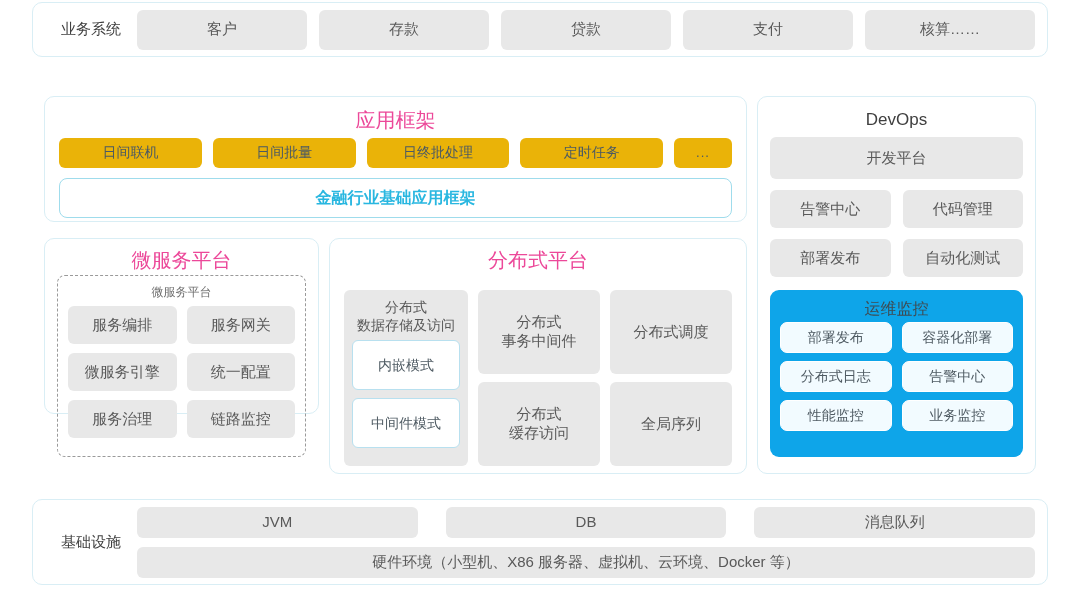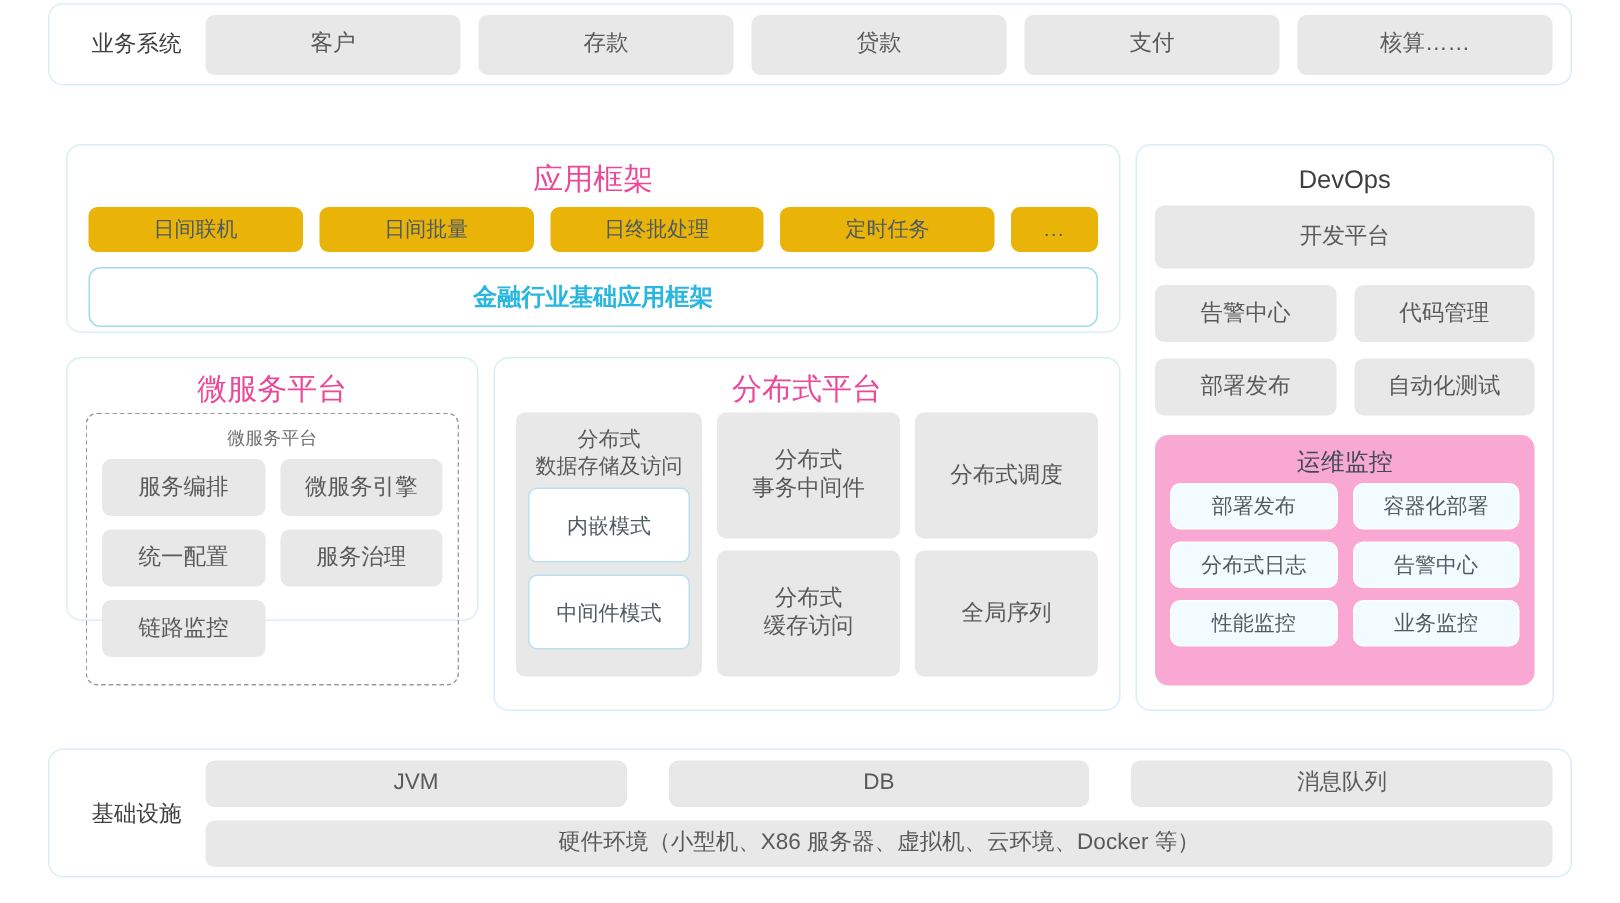--- a/index.html
+++ b/index.html
@@ -84,21 +84,21 @@
   .micro-grid{
     display:grid;grid-template-columns:1fr 1fr;gap:9px 10px;margin-top:4px;
   }
   .micro-grid .chip{height:38px;font-size:15px;}
 
   
   .dist-card{
     position:absolute;left:329px;top:238px;width:418px;height:236px;
     padding:8px 14px 12px 14px;
   }
-  .dist-body{display:flex;gap:10px;margin-top:2px;}
+  .dist-body{display:flex;gap:10px;margin-top:17px;}
   .dist-col1{flex:0 0 124px;}
   .dist-store{
     background:#e8e8e8;border-radius:6px;height:176px;
     padding:8px 8px 10px 8px;box-sizing:border-box;
   }
   .dist-store-t{
     text-align:center;font-size:14px;color:#595959;line-height:1.3;
     margin-bottom:6px;
   }
   .dist-store .chip.white-b{height:50px;font-size:14px;}
@@ -117,21 +117,21 @@
   .devops-title{
     text-align:center;font-size:17px;color:#3f3f3f;height:30px;line-height:30px;
   }
   .devops-wide{height:42px;font-size:15px;margin-top:2px;text-align:center;}
   .devops-grid{
     display:grid;grid-template-columns:1fr 1fr;gap:11px 12px;margin-top:11px;
   }
   .devops-grid .chip{height:38px;font-size:15px;}
 
   .ops-box{
-    margin-top:13px;background:#f9a8d4;border-radius:9px;
+    margin-top:13px;background:#0ea5e9;border-radius:9px;
     padding:6px 10px 11px 10px;box-sizing:border-box;height:167px;
   }
   .ops-title{
     text-align:center;font-size:16px;color:#3e4b52;height:26px;line-height:26px;
   }
   .ops-grid{display:grid;grid-template-columns:1fr 1fr;gap:8px 10px;}
   .ops-grid .chip{
     height:31px;font-size:14px;background:#f2fbff;border:1px solid #ffffff;
     color:#4f5b63;border-radius:7px;
   }
@@ -176,20 +176,21 @@
     </div>
     <div class="appfw-base">金融行业基础应用框架</div>
   </div>
 
   <div class="card micro-card">
     <div class="card-title">微服务平台</div>
     <div class="micro-inner">
       <div class="micro-inner-title">微服务平台</div>
       <div class="micro-grid">
         <div class="chip">服务编排</div>
+        <div class="chip">服务网关</div>
         <div class="chip">微服务引擎</div>
         <div class="chip">统一配置</div>
         <div class="chip">服务治理</div>
         <div class="chip">链路监控</div>
       </div>
     </div>
   </div>
 
   <div class="card dist-card">
     <div class="card-title">分布式平台</div>

